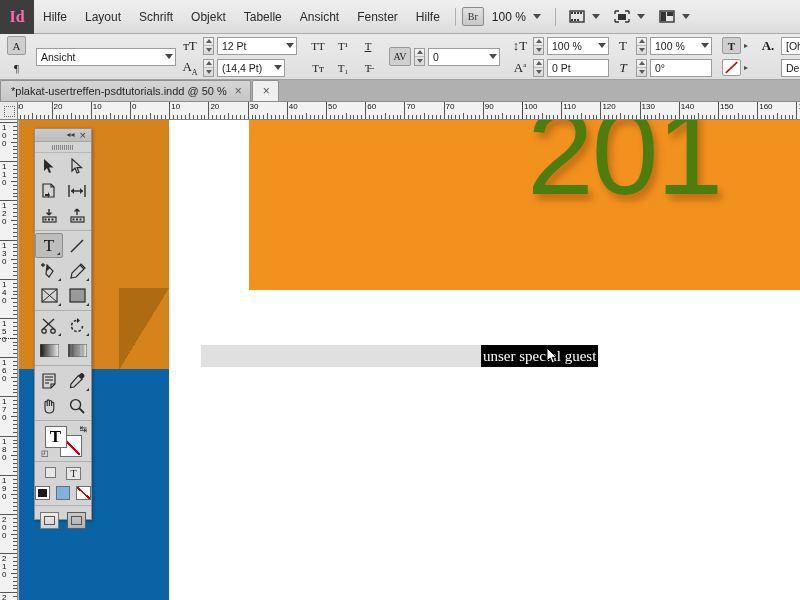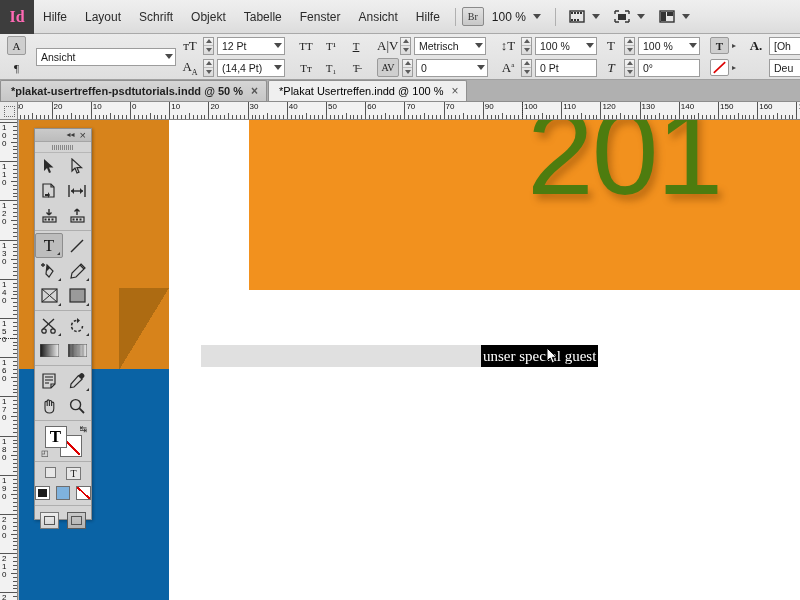--- a/index.html
+++ b/index.html
@@ -91,21 +91,20 @@
     background: #b0b0b0; display: flex; align-items: flex-end;
     border-bottom: 1px solid #8d8d8d;
   }
   .doctab {
     height: 21px; display: flex; align-items: center; gap: 8px;
     padding: 0 8px 0 10px; font-size: 11px; color: #1f1f1f;
     background: linear-gradient(to bottom,#d6d6d6,#c6c6c6);
     border: 1px solid #909090; border-bottom: none;
     border-top-left-radius: 2px; border-top-right-radius: 2px;
     margin-right: 1px;
-    font-weight: bold;
   }
   .doctab.active { background: #efefef; color: #000; font-weight: normal; }
   .tabx { font-size: 12px; color: #555; line-height: 1; }
 
   
   .ruler-corner {
     position: absolute; left: 0; top: 102px; width: 18px; height: 18px;
     background: #eaeaea; border-right: 1px solid #868686; border-bottom: 1px solid #868686;
   }
   .ruler-corner:after {
@@ -239,22 +238,22 @@
 <div id="app">
 
   <div class="menubar">
     <div class="id-logo">Id</div>
 
     <div class="menu-item">Hilfe</div>
     <div class="menu-item">Layout</div>
     <div class="menu-item">Schrift</div>
     <div class="menu-item">Objekt</div>
     <div class="menu-item">Tabelle</div>
+    <div class="menu-item">Ansicht</div>
     <div class="menu-item">Fenster</div>
-    <div class="menu-item">Ansicht</div>
     <div class="menu-item">Hilfe</div>
 
     <div class="mb-sep"></div>
     <div class="br-btn">Br</div>
 
     <div class="zoom-box">
       <span>100 %</span>
       <span class="tri-down"></span>
     </div>
 
@@ -324,21 +323,21 @@
       <div class="ctrl-row">
         <span class="icolbl">тT</span>
         <div class="spin">
           <div class="u">
               <span class="sp-tri-u"></span>
             </div>
             <div>
               <span class="sp-tri-d"></span>
             </div>
         </div>
-        <div class="combo" style="width:68px">
+        <div class="combo" style="width:80px">
           <span>12 Pt</span>
           <span class="arw tri-down"></span>
         </div>
       </div>
       <div class="ctrl-row">
         <span class="icolbl">A<sub style="font-size:8px">A</sub></span>
         <div class="spin">
           <div class="u">
               <span class="sp-tri-u"></span>
             </div>
@@ -363,35 +362,20 @@
       <div class="ctrl-row">
         <div class="cbtn" style="width:22px">Tт</div>
         <div class="cbtn" style="width:22px">T₁</div>
         <div class="cbtn" style="width:22px">T̶</div>
       </div>
     </div>
     <div class="csep"></div>
 
     <div class="ctrl-col">
       <div class="ctrl-row">
-        <span class="icolbl">A|V</span>
-        <div class="spin">
-          <div class="u">
-              <span class="sp-tri-u"></span>
-            </div>
-            <div>
-              <span class="sp-tri-d"></span>
-            </div>
-        </div>
-        <div class="combo" style="width:72px">
-          <span>Metrisch</span>
-          <span class="arw tri-down"></span>
-        </div>
-      </div>
-      <div class="ctrl-row">
         <span class="icolbl cbtn on" style="width:22px;font-size:10px">AV</span>
         <div class="spin">
           <div class="u">
               <span class="sp-tri-u"></span>
             </div>
             <div>
               <span class="sp-tri-d"></span>
             </div>
         </div>
         <div class="combo" style="width:72px">
@@ -494,21 +478,20 @@
       </div>
     </div>
   </div>
 
   <div class="tabbar">
     <div class="doctab">
       <span>*plakat-usertreffen-psdtutorials.indd @ 50 %</span>
       <span class="tabx">×</span>
     </div>
     <div class="doctab active">
-      <span>*Plakat Usertreffen.indd @ 100 %</span>
       <span class="tabx">×</span>
     </div>
   </div>
 
   <div class="ruler-corner"></div>
   <div class="hruler" id="hruler">
       <div class="hlabel" style="left: -5.6px;">30</div>
       <div class="htick" style="left: 2.24px; height: 4px;"></div>
       <div class="htick" style="left: 6.16px; height: 4px;"></div>
       <div class="htick" style="left: 10.08px; height: 4px;"></div>

